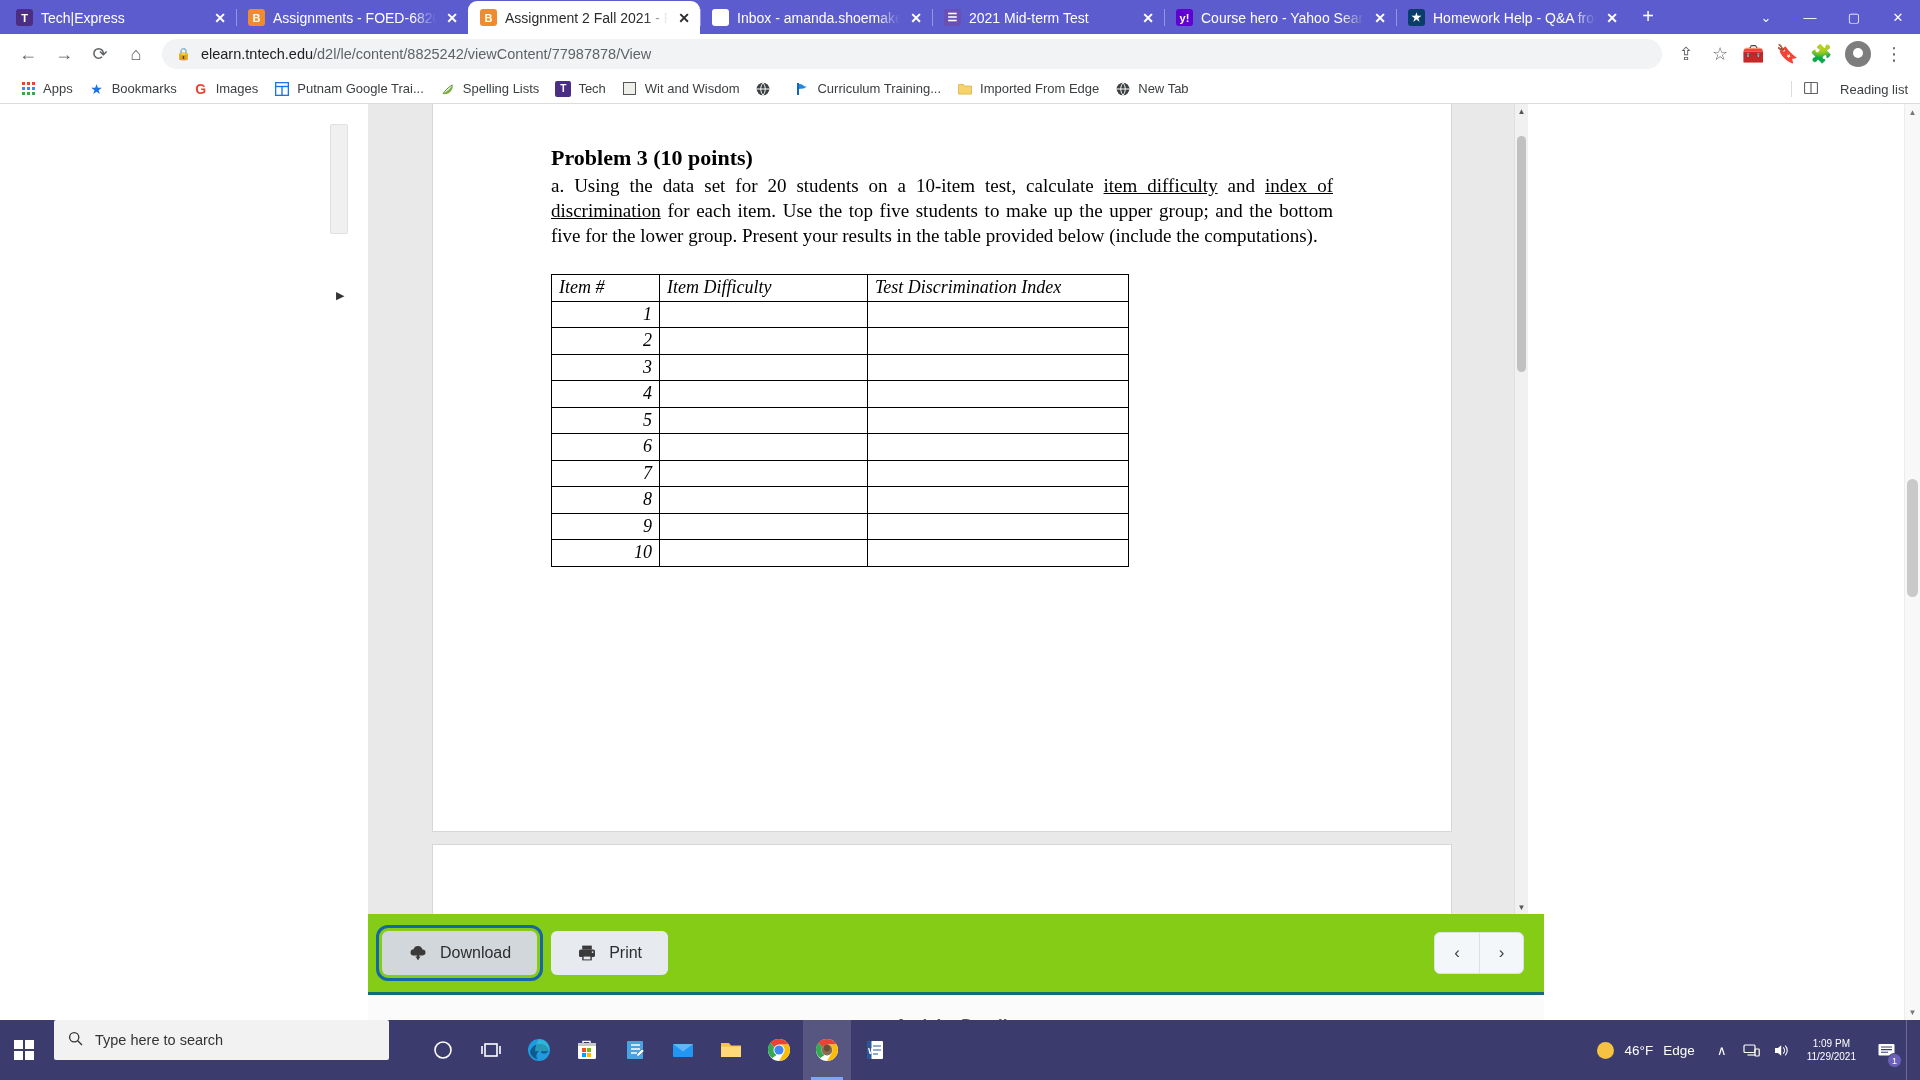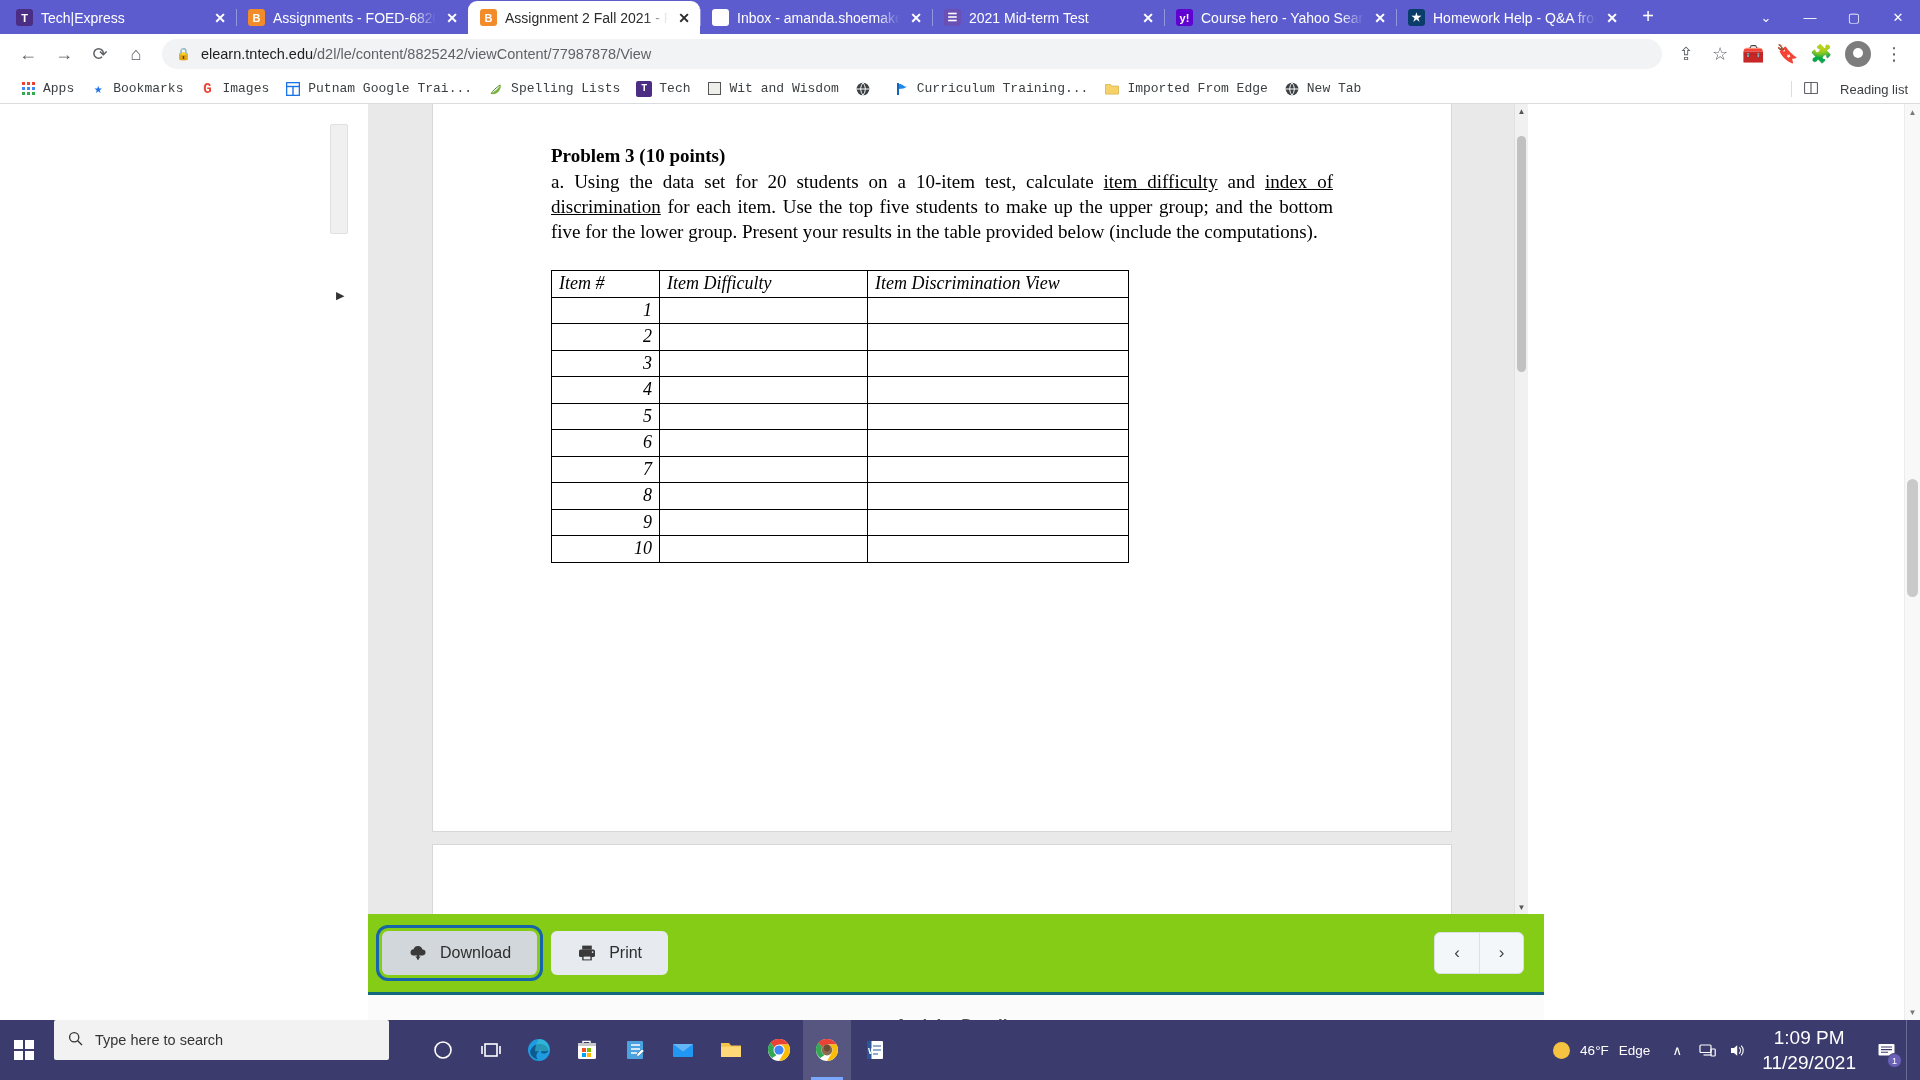--- a/index.html
+++ b/index.html
@@ -134,21 +134,20 @@
     padding: 0 12px;
     gap: 0px;
     font-size: 13px;
     color: #3c4043;
     position: relative;
   }
   .bm {
     display: flex; align-items: center; gap: 7px;
     padding: 3px 8px;
     white-space: nowrap;
-    font-family: Liberation Mono, monospace;
   }
   .bm .bmicon { width: 16px; height: 16px; flex:0 0 16px; display:flex; align-items:center; justify-content:center; font-size:12px;}
   .reading-list {
     position: absolute; right: 12px; top: 0; height: 30px;
     display:flex; align-items:center; gap:22px; font-size:13px; color:#3c4043;
   }
   .bm-divider{
     position:absolute; right:128px; top:7px; height:16px; width:1px; background:#dadce0;
   }
 
@@ -189,21 +188,21 @@
   .page.p1 { top: -660px; height: 1388px; }
   .page.p2 { top: 740px; height: 1388px; }
 
   .pcontent {
     font-family: "Liberation Serif", serif;
     color: #000;
     padding: 0 118px;
   }
   .prob-title {
     font-weight: bold;
-    font-size: 19px;
+    font-size: 22px;
     margin-bottom: 2px;
   }
   .prob-body {
     font-size: 19px;
     line-height: 1.32;
     text-align: justify;
   }
   .u { text-decoration: underline; }
 
   table.itemtable {
@@ -339,21 +338,21 @@
   .tbi.active::after{
     content:""; position:absolute; bottom:0; left:8px; right:8px; height:3px; background:#7aa7ff;
   }
   .tray {
     margin-left: auto; display: flex; align-items: center; gap: 0px;
     color: #ffffff; font-size: 13.5px; padding-right: 8px;
   }
   .weather { display:flex; align-items:center; gap:10px; padding: 0 12px; }
   .sunicon { width:17px;height:17px;border-radius:50%;background:#f5c242; }
   .tray-ico { width: 30px; height: 60px; display:flex;align-items:center;justify-content:center; font-size:13px;}
-  .clock { text-align: center; line-height: 1.32; padding: 0 10px; font-size:19px;}
+  .clock { text-align: center; line-height: 1.32; padding: 0 10px; font-size:10px;}
   .notif { width: 40px; height: 60px; display:flex;align-items:center;justify-content:center; position:relative;}
   .notif .badge{
     position:absolute; right:4px; bottom:12px; width:15px;height:15px;border-radius:50%;
     background:#6b60b8; color:#fff; font-size:9px; display:flex;align-items:center;justify-content:center;
     border:1px solid #3b3b6d;
   }
   .showdesk{ width:6px; height:60px; border-left:1px solid #6a6a95; }
 </style>
 </head>
 <body>
@@ -548,21 +547,21 @@
 
         <div class="pcontent" style="padding-top:700px;">
           <div class="prob-title">Problem 3 (10 points)</div>
           <div class="prob-body"><span>a. Using the data set for 20 students on a 10-item test, calculate </span><span class="u">item difficulty</span><span> and </span><span class="u">index of discrimination</span><span> for each item. Use the top five students to make up the upper group; and the bottom five for the lower group. Present your results in the table provided below (include the computations).</span></div>
 
           <table class="itemtable">
             <tbody>
                 <tr>
               <th class="c0">Item #</th>
               <th class="c1">Item Difficulty</th>
-              <th>Item Discrimination View</th>
+              <th>Test Discrimination Index</th>
             </tr>
             <tr>
                   <td class="num">1</td>
                   <td></td>
                   <td></td>
                 </tr>
             <tr>
                   <td class="num">2</td>
                   <td></td>
                   <td></td>

